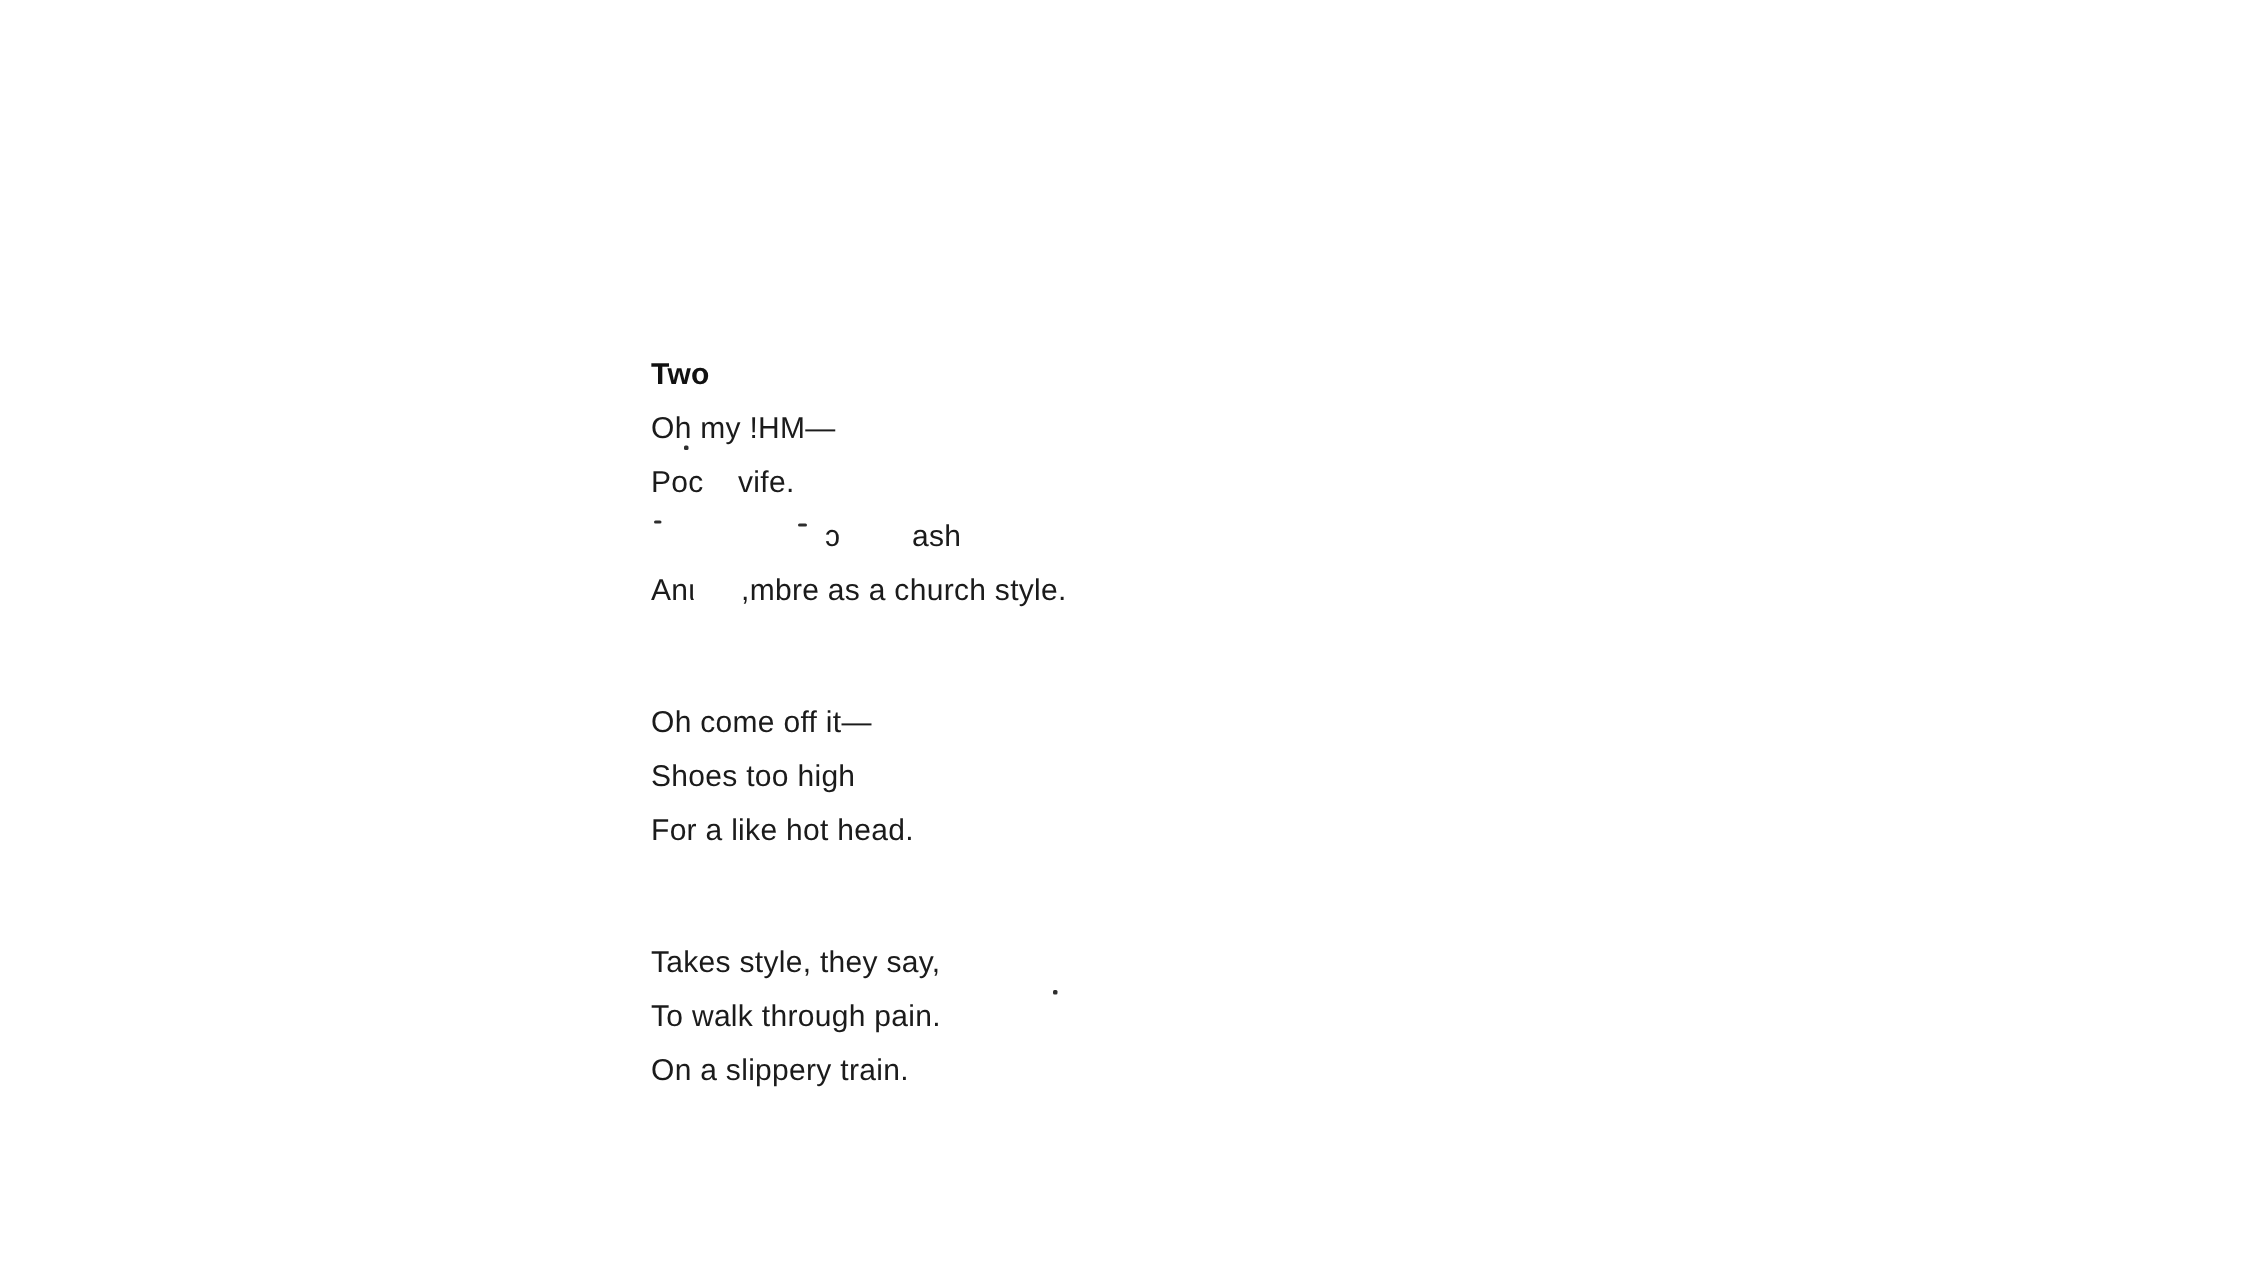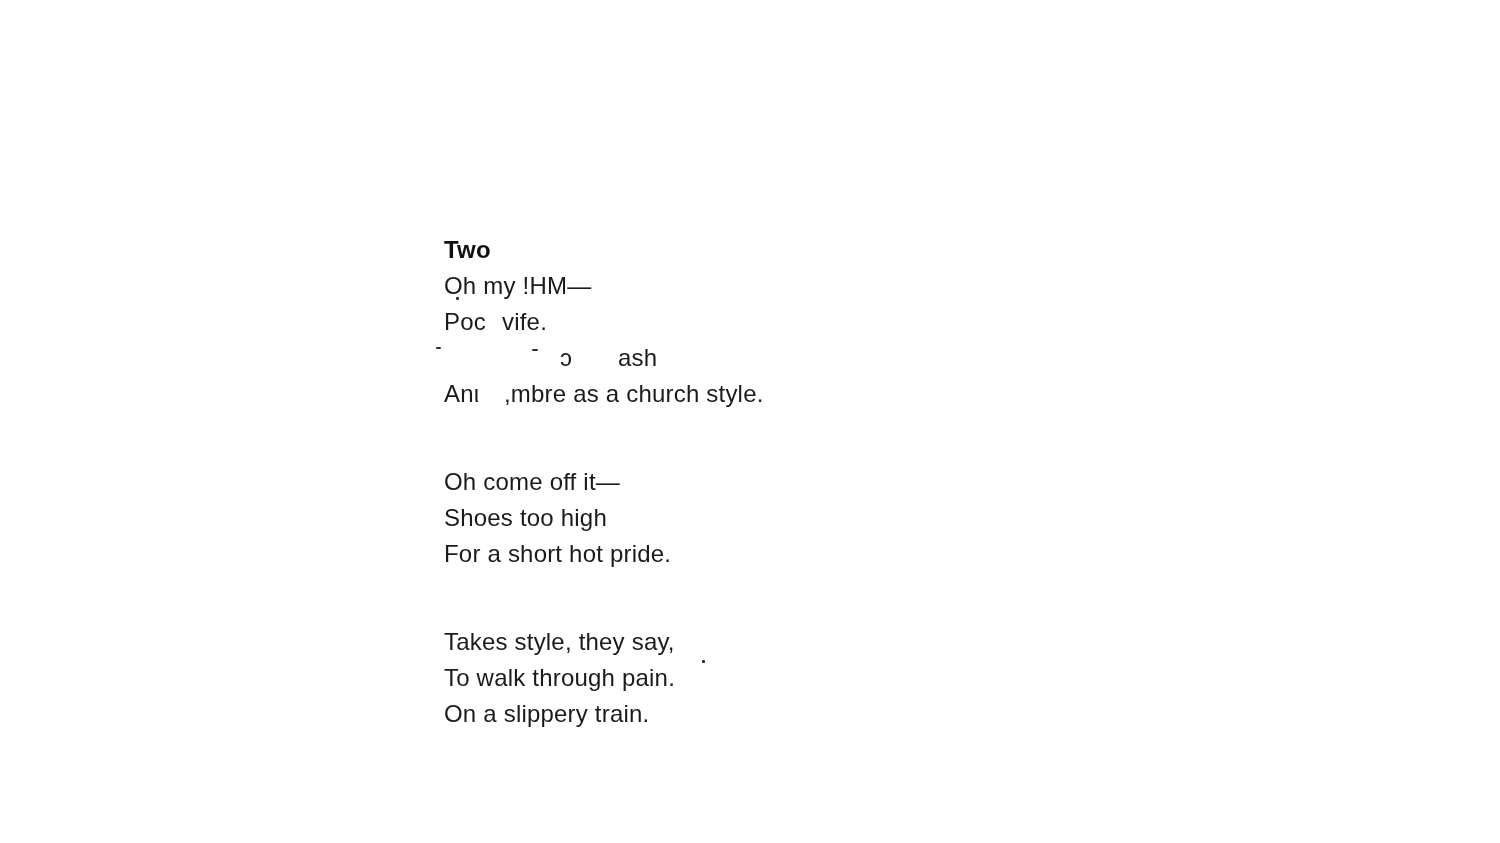--- a/index.html
+++ b/index.html
@@ -12,23 +12,23 @@
     font-family: "Liberation Sans", sans-serif;
   }
   .page {
     position: relative;
     width: 1500px;
     height: 843px;
     background: #ffffff;
   }
   .poem {
     position: absolute;
-    left: 444px;
+    left: 434px;
     top: 232px;
-    font-size: 24px;
+    font-size: 20px;
     color: #1b1b1b;
     letter-spacing: 0.2px;
   }
   .line {
     position: relative;
     height: 36px;
     line-height: 36px;
     white-space: pre;
   }
   .line.stanza-gap {
@@ -81,21 +81,21 @@
       <span class="ash-b">ash</span>
     </div>
 
     <div class="line frag-line">
       <span class="f0">Anι</span>
       <span class="sombre-b">,mbre as a church style.</span>
     </div>
 
     <div class="line stanza-gap">Oh come off it—</div>
     <div class="line">Shoes too high</div>
-    <div class="line">For a short hot pride.</div>
+    <div class="line">For a like hot head.</div>
 
     <div class="line stanza-gap">Takes style, they say,</div>
     <div class="line">To walk through pain.</div>
     <div class="line">On a slippery train.</div>
 
   </div>
 
   <div class="artifact artifact-1"></div>
   <div class="artifact artifact-2"></div>
   <div class="artifact artifact-3"></div>

